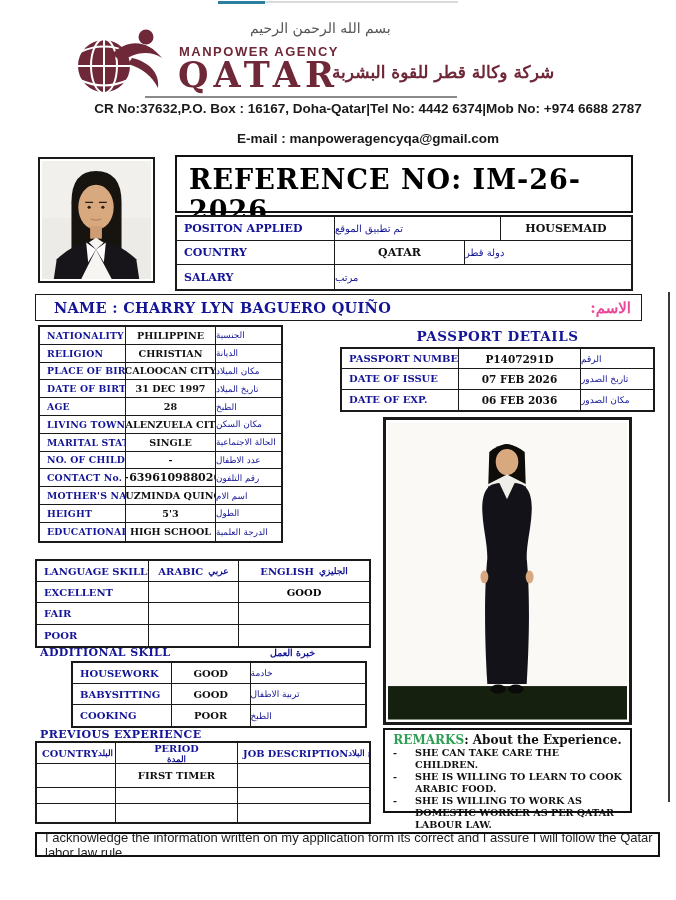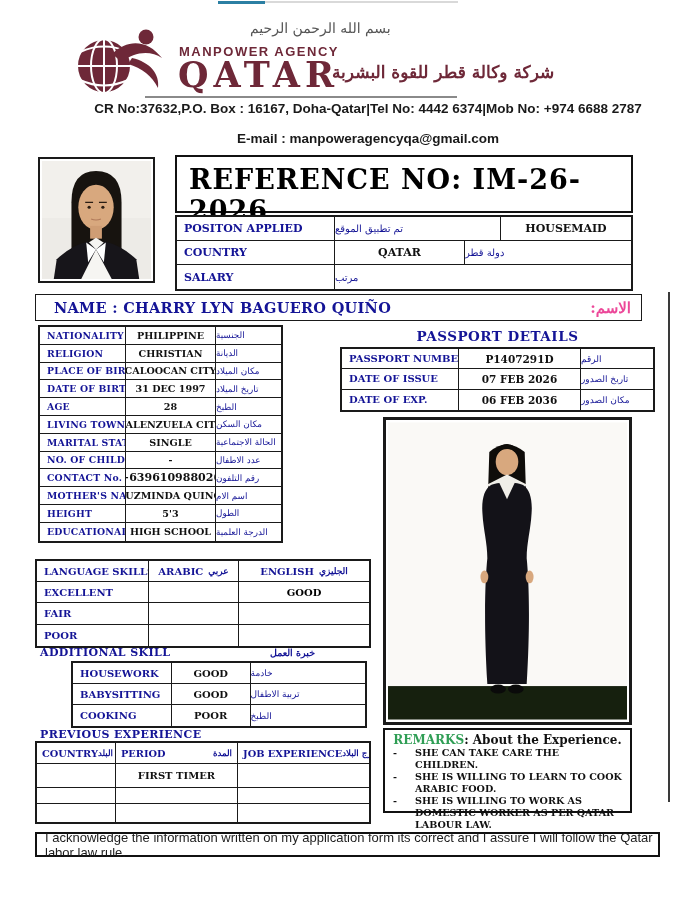--- a/index.html
+++ b/index.html
@@ -90,21 +90,21 @@
   .addl-table .valc{width:90px;font-size:10px;}
   .addl-table .arc{width:130px;font-size:9px;}
 
   .prev-title{left:40px;top:728px;color:#141496;font-weight:bold;font-size:11px;letter-spacing:.4px;}
   .exp-table{left:35px;top:741px;width:336px;}
   .exp-table .hrow{height:21px;}
   .exp-table .r1{height:24px;}
   .exp-table .r2{height:16px;}
   .exp-table .r3{height:18px;}
   .exp-table .c1{width:79px;}
-  .exp-table .c2{width:122px;}
+  .exp-table .c2{width:122px;flex-direction:column;}
   .exp-table .c3{width:131px;}
   .exp-h{justify-content:space-between;padding:0 5px;color:#141496;font-weight:bold;font-size:9.8px;}
   .exp-h .arw{font-size:8.6px;direction:rtl;}
   .exp-val{justify-content:center;font-weight:bold;font-size:10px;color:#111;}
 
   .remarks-box{left:383px;top:728px;width:249px;height:85px;border:2.5px solid #111;
                padding:3px 6px;}
   .rem-title{ text-align:center;font-size:12px;font-weight:bold;}
   .rem-green{color:#2f9e55;}
   .rem-item{display:flex;font-size:9.6px;font-weight:bold;color:#111;line-height:1.25;}
@@ -348,21 +348,21 @@
     <div class="trow hrow">
       <div class="tc exp-h c1">
         <span>COUNTRY</span>
         <span class="arw">البلد</span>
       </div>
       <div class="tc exp-h c2">
         <span>PERIOD</span>
         <span class="arw">المدة</span>
       </div>
       <div class="tc exp-h c3">
-        <span>JOB EXPERIENCE</span>
+        <span>JOB DESCRIPTION</span>
         <span class="arw">خبرة خارج البلاد</span>
       </div>
     </div>
     <div class="trow r1">
       <div class="tc c1"></div>
       <div class="tc exp-val c2">FIRST TIMER</div>
       <div class="tc c3"></div>
     </div>
     <div class="trow r2">
       <div class="tc c1"></div>

